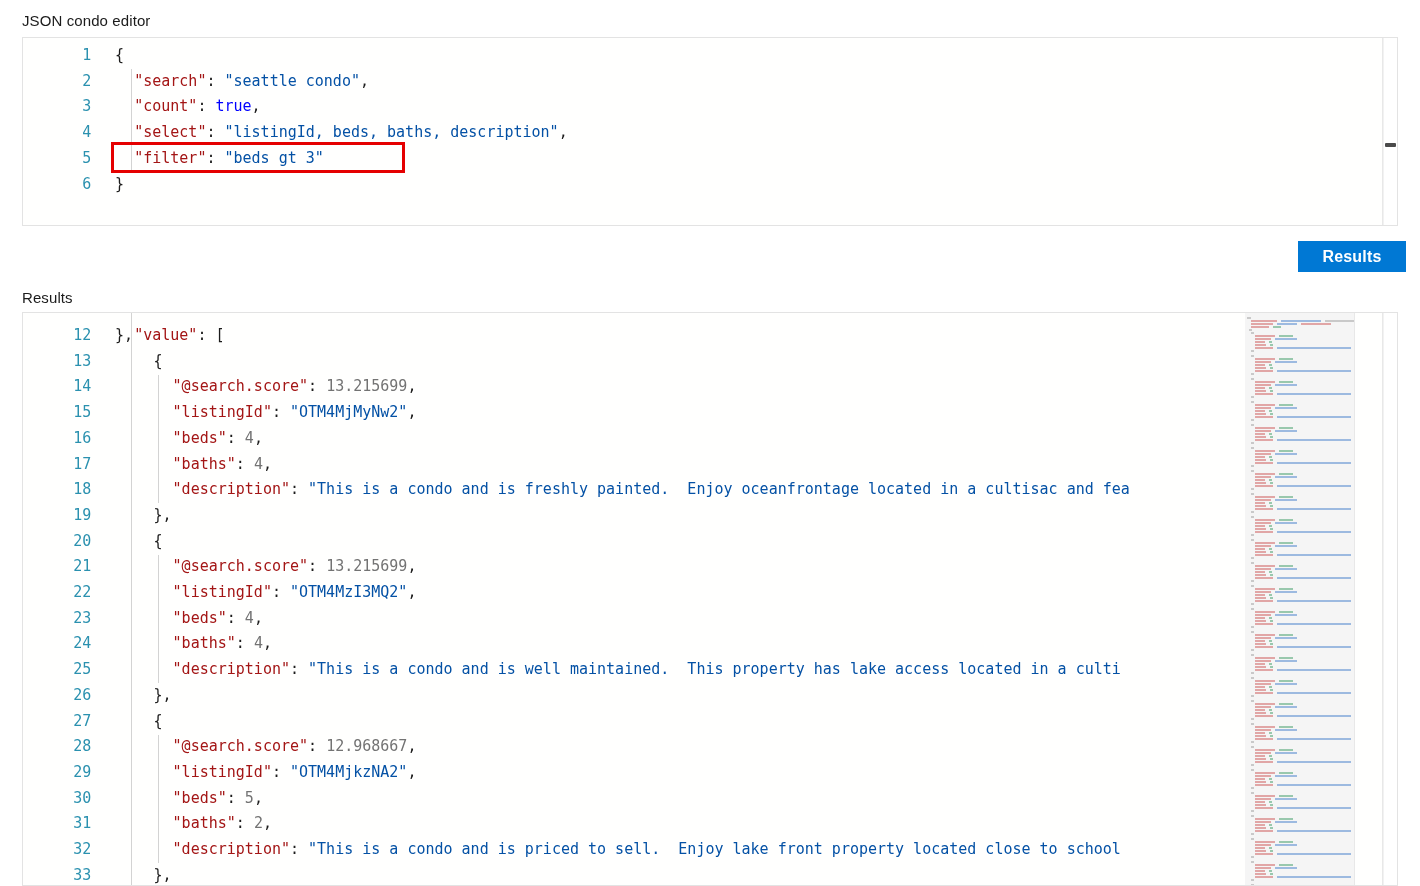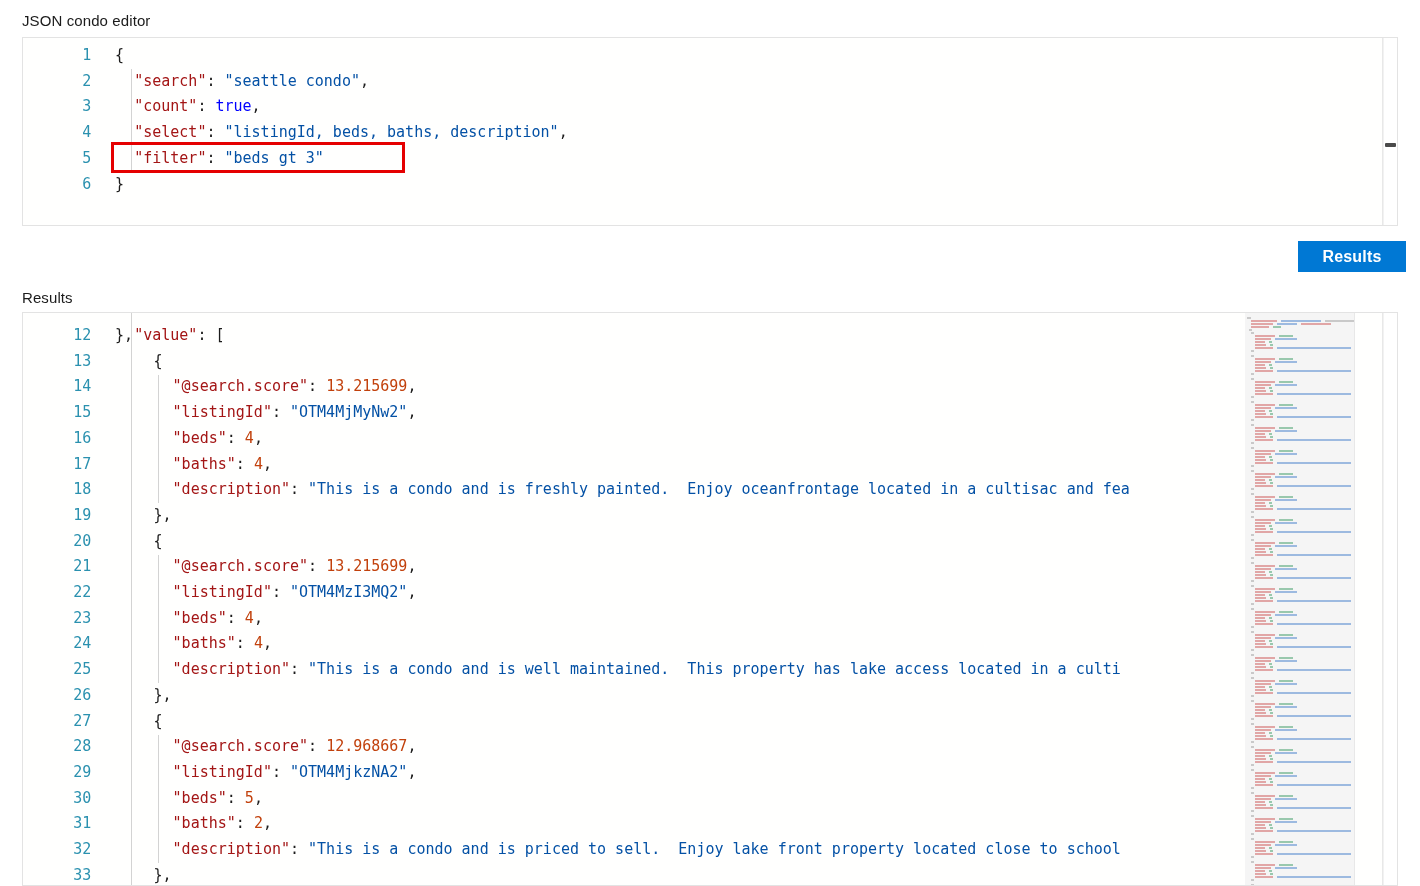--- a/index.html
+++ b/index.html
@@ -65,21 +65,21 @@
     position: absolute;
     left: 0; right: 0;
     height: 25.7px;
     background: #fbfbfb;
     border-top: 1px solid #f0f0f0;
     border-bottom: 1px solid #f0f0f0;
   }
   
   .t-key   { color: #a31515; }
   .t-str   { color: #0451a5; }
-  .t-num   { color: #c2410c; }
+  .t-num   { color: #737373; }
   .t-bool  { color: #0000ff; }
   .t-punc  { color: #1c1c1c; }
 
   
   .guide {
     position: absolute;
     width: 1px;
     background: #d3d3d3;
   }
 

